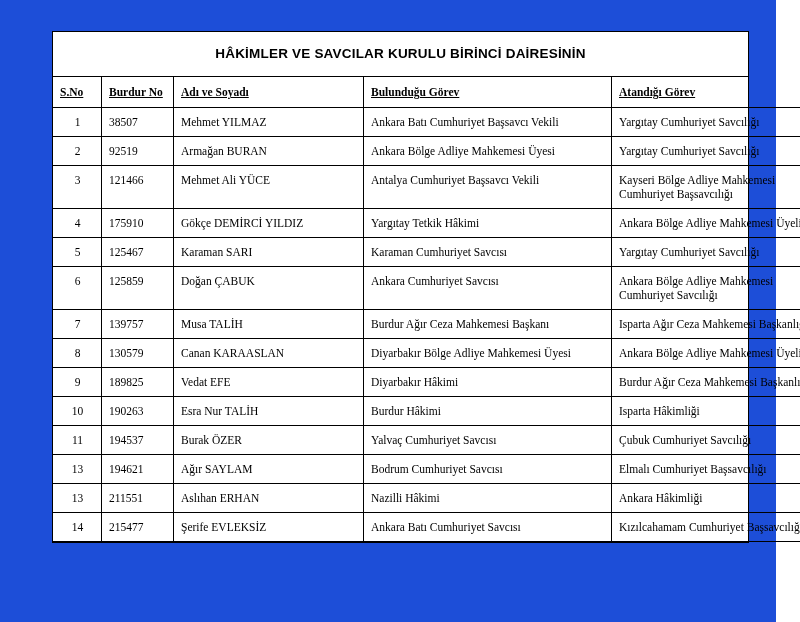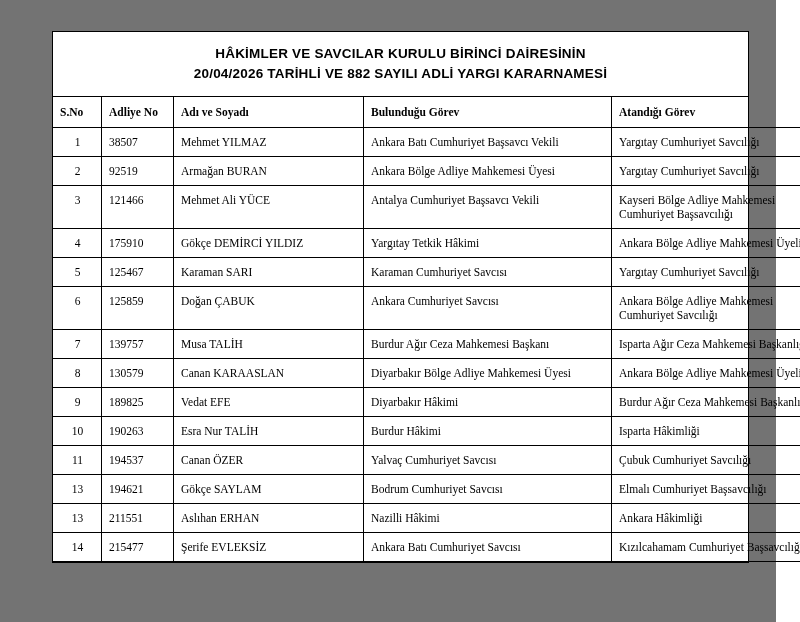--- a/index.html
+++ b/index.html
@@ -11,21 +11,21 @@
     width: 800px;
     height: 622px;
     font-family: "Liberation Serif", serif;
     color: #000000;
     overflow: hidden;
   }
   .page {
     position: relative;
     width: 776px;
     height: 622px;
-    background: #737373;
+    background: #1d4ed8;
   }
   .doc {
     position: absolute;
     left: 52px;
     top: 31px;
     width: 697px;
     border: 1px solid #000000;
     box-sizing: border-box;
     background: #ffffff;
   }
@@ -69,39 +69,39 @@
     padding-bottom: 8px;
   }
   .col-no    { width: 35px;  text-align: center; }
   .col-sicil { width: 58px;  }
   .col-ad    { width: 176px; }
   .col-gorev { width: 234px; }
   .col-atan  { width: 194px; }
   th.col-no  { text-align: center; }
   td.cell-no { text-align: center; }
   .hdr-underline {
+    text-decoration: underline;
     margin-top: 36px;
   }
 </style>
 </head>
 <body>
 
 <div class="page">
   <div class="doc">
 
     <div class="title-block">
       <div class="title-line">HÂKİMLER VE SAVCILAR KURULU BİRİNCİ DAİRESİNİN</div>
-      <div class="title-line">20/04/2026 TARİHLİ VE 882 SAYILI ADLİ YARGI KARARNAMESİ</div>
     </div>
 
     <table class="reg">
       <thead>
         <tr>
           <th class="col-no"><span class="hdr-underline">S.No</span></th>
-          <th class="col-sicil"><span class="hdr-underline">Adliye No</span></th>
+          <th class="col-sicil"><span class="hdr-underline">Burdur No</span></th>
           <th class="col-ad"><span class="hdr-underline">Adı ve Soyadı</span></th>
           <th class="col-gorev"><span class="hdr-underline">Bulunduğu Görev</span></th>
           <th class="col-atan"><span class="hdr-underline">Atandığı Görev</span></th>
         </tr>
       </thead>
       <tbody>
         <tr>
           <td class="col-no cell-no">1</td>
           <td class="col-sicil">38507</td>
           <td class="col-ad">Mehmet YILMAZ</td>
@@ -167,28 +167,28 @@
         <tr>
           <td class="col-no cell-no">10</td>
           <td class="col-sicil">190263</td>
           <td class="col-ad">Esra Nur TALİH</td>
           <td class="col-gorev">Burdur Hâkimi</td>
           <td class="col-atan">Isparta Hâkimliği</td>
         </tr>
         <tr>
           <td class="col-no cell-no">11</td>
           <td class="col-sicil">194537</td>
-          <td class="col-ad">Canan ÖZER</td>
+          <td class="col-ad">Burak ÖZER</td>
           <td class="col-gorev">Yalvaç Cumhuriyet Savcısı</td>
           <td class="col-atan">Çubuk Cumhuriyet Savcılığı</td>
         </tr>
         <tr>
           <td class="col-no cell-no">13</td>
           <td class="col-sicil">194621</td>
-          <td class="col-ad">Gökçe SAYLAM</td>
+          <td class="col-ad">Ağır SAYLAM</td>
           <td class="col-gorev">Bodrum Cumhuriyet Savcısı</td>
           <td class="col-atan">Elmalı Cumhuriyet Başsavcılığı</td>
         </tr>
         <tr>
           <td class="col-no cell-no">13</td>
           <td class="col-sicil">211551</td>
           <td class="col-ad">Aslıhan ERHAN</td>
           <td class="col-gorev">Nazilli Hâkimi</td>
           <td class="col-atan">Ankara Hâkimliği</td>
         </tr>

